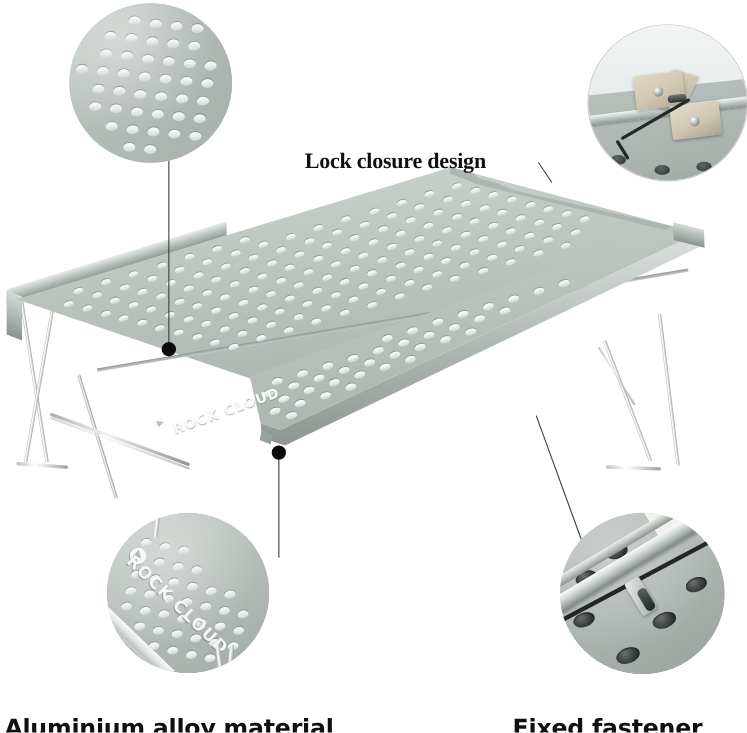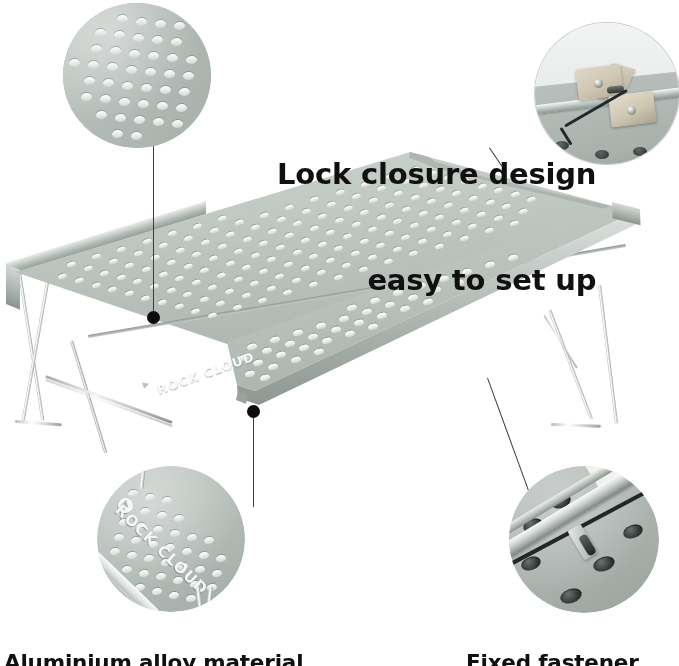--- a/index.html
+++ b/index.html
@@ -13,21 +13,21 @@
   
   .caption{
     position:absolute;
     font-weight:700;
     color:#101010;
     line-height:1.22;
     letter-spacing:-0.2px;
     white-space:pre;
   }
   #cap-hollow{left:231px;top:19px;font-size:21.5px;}
-  #cap-lock{left:277px;top:86px;font-size:29px;text-align:right;}
+  #cap-lock{left:277px;top:86px;font-size:20px;text-align:right;font-family:Liberation Serif, serif;}
   #cap-alu{left:4px;top:598px;font-size:21.5px;}
   #cap-fixed{left:466px;top:598px;font-size:21.5px;}
 
   
   .leader{position:absolute;background:#3c3c3c;transform-origin:0 0;}
   .dot{position:absolute;width:13px;height:13px;border-radius:50%;background:#0b0b0b;}
 
   
   .callout{
     position:absolute;border-radius:50%;overflow:hidden;
@@ -574,21 +574,20 @@
       <div class="railmain"></div>
       <div class="darkwire"></div>
       <div class="clip"></div>
       <div class="pin"></div>
     </div>
   </div>
 
 
   <div class="caption" id="cap-lock">
     <div>Lock closure design</div>
-    <div style="text-align:right;">easy to set up</div>
   </div>
 
   <div class="caption" id="cap-alu">
     <div>Aluminium alloy material</div>
     
   </div>
 
   <div class="caption" id="cap-fixed">
     <div>Fixed fastener</div>
     

